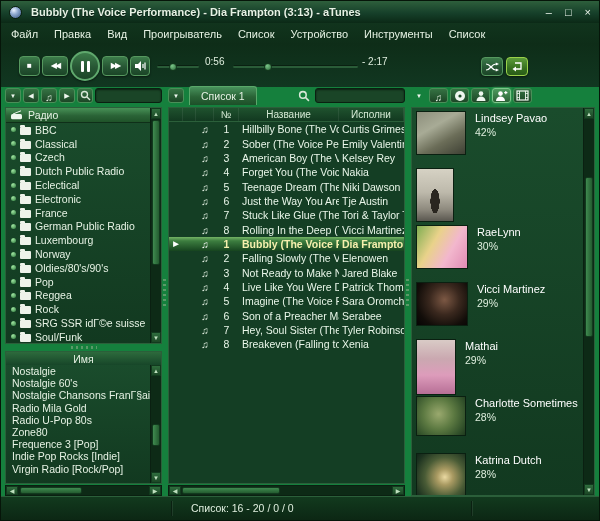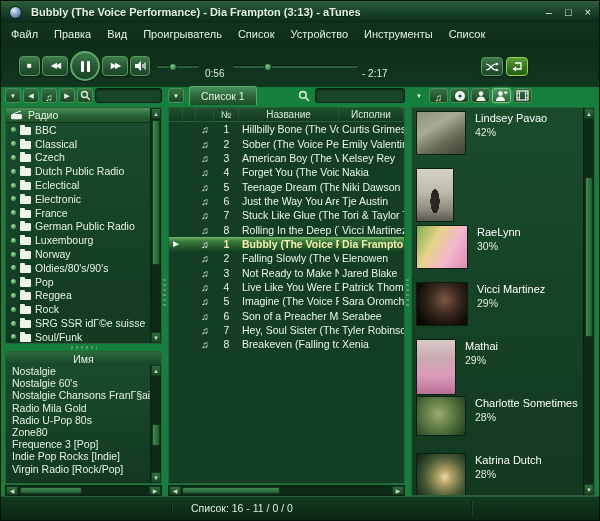--- a/index.html
+++ b/index.html
@@ -33,21 +33,21 @@
   .btn-play{left:69px;top:7px;width:30px;height:30px;border-radius:50%;border:2px solid #5fa86d;}
   .pausebars{display:flex;gap:3px;}
   .pausebars i{width:3px;height:11px;background:#fff;border-radius:1px;}
   .btn-next{left:101px;top:12px;width:26px;height:20px;}
   .btn-vol{left:129px;top:12px;width:20px;height:20px;}
   .slider{position:absolute;height:3px;background:#2a5c38;border-radius:2px;border-top:1px solid #0a2011;}
   .vol-slider{left:156px;top:21px;width:42px;}
   .prog-slider{left:232px;top:21px;width:125px;}
   .sthumb-dot{position:absolute;top:-3px;width:8px;height:8px;border-radius:50%;margin-left:-4px;
     background:radial-gradient(circle at 35% 30%,#7cc78a,#2c6b3a);border:1px solid #14381e;}
-  .time{position:absolute;top:24px;font-size:10px;color:#dfeede;}
+  .time{position:absolute;top:12px;font-size:10px;color:#dfeede;}
   .t-elapsed{left:204px;}
   .t-remaining{left:361px;}
   .btn-shuffle{left:480px;top:13px;width:22px;height:19px;}
   .btn-repeat{left:505px;top:13px;width:22px;height:19px;
     background:linear-gradient(180deg,#5d9c3a 0%,#36701f 60%,#2a5c18 100%);border-color:#9ad24a;}
   
   .main{position:absolute;top:86px;left:0;right:0;bottom:24px;display:flex;padding:0 4px;}
   .panel-toolbar{height:17px;display:flex;align-items:center;gap:2px;margin-bottom:3px;}
   .tbtn{width:16px;height:15px;flex:none;display:flex;align-items:center;justify-content:center;
     background:linear-gradient(180deg,#35724300,#0000) ,linear-gradient(180deg,#357243,#1c4726);
@@ -767,15 +767,15 @@
             </div>
           <div class="vbtn">▼</div>
         </div>
       </div>
     </div>
   </div>
 
   <div class="statusbar">
     <i class="sb-div" style="left:170px"></i>
     <i class="sb-div" style="left:470px"></i>
-    <span class="status-text">Список: 16 - 11 / 0 / 0</span>
+    <span class="status-text">Список: 16 - 20 / 0 / 0</span>
   </div>
 </div>
 
 </body></html>

